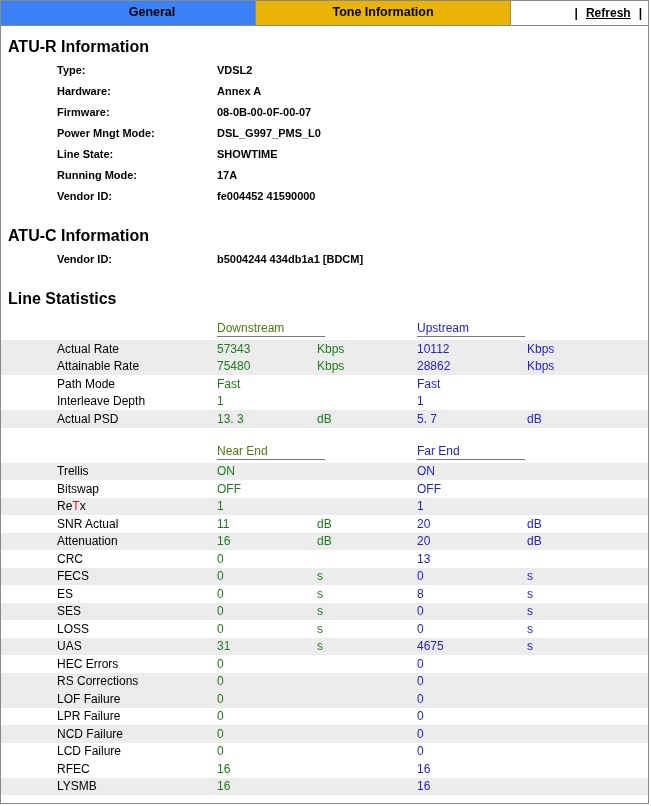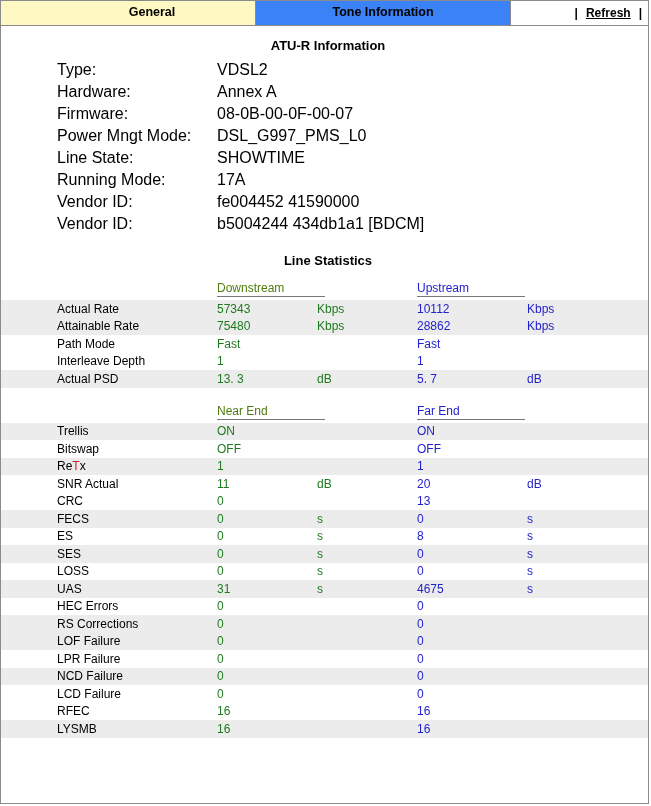--- a/index.html
+++ b/index.html
@@ -35,25 +35,25 @@
     width: 255px;
     text-align: center;
     font-size: 12.5px;
     font-weight: bold;
     line-height: 23px;
     border-right: 1px solid #8a8a8a;
     box-sizing: border-box;
     color: #000;
   }
   .tab.inactive {
-    background: #fef9c3;
+    background: #3b82f6;
     padding-left: 48px;
   }
   .tab.active {
-    background: #3b82f6;
+    background: #eab308;
   }
   .tab-spacer {
     flex: 1;
     background: #ffffff;
     display: flex;
     align-items: center;
     justify-content: flex-end;
     padding-right: 6px;
     font-size: 12px;
   }
@@ -72,28 +72,28 @@
     margin-left: 8px;
     color: #000;
     font-weight: bold;
   }
   
   .content {
     padding: 8px 0 0 0;
   }
   .section-title {
     font-weight: bold;
-    font-size: 13px;
+    font-size: 16px;
     margin: 4px 0 6px 7px;
-    text-align: center;
   }
   table.info {
     border-collapse: collapse;
     margin-left: 56px;
-    font-size: 16px;
+    font-size: 11px;
+    font-weight: bold;
   }
   table.info td {
     padding: 2px 0;
     height: 17px;
     vertical-align: top;
   }
   td.lbl {
     width: 160px;
     color: #000;
   }
@@ -197,20 +197,21 @@
         <td class="lbl">Running Mode:</td>
         <td class="val">17A</td>
       </tr>
       <tr>
         <td class="lbl">Vendor ID:</td>
         <td class="val">fe004452 41590000</td>
       </tr>
     </tbody>
       </table>
 
+    <div class="section-title" style="margin-top:18px;">ATU-C Information</div>
     <table class="info">
       <tbody>
           <tr>
         <td class="lbl">Vendor ID:</td>
         <td class="val">b5004244 434db1a1 [BDCM]</td>
       </tr>
     </tbody>
       </table>
 
     <div class="section-title" style="margin-top:18px;">Line Statistics</div>
@@ -298,20 +299,27 @@
         <td class="u-val">1</td>
         <td class="u-unit"></td>
       </tr>
       <tr>
         <td class="name">SNR Actual</td>
         <td class="d-val">11</td>
         <td class="d-unit">dB</td>
         <td class="u-val">20</td>
         <td class="u-unit">dB</td>
       </tr>
+      <tr class="shaded">
+        <td class="name">Attenuation</td>
+        <td class="d-val">16</td>
+        <td class="d-unit">dB</td>
+        <td class="u-val">20</td>
+        <td class="u-unit">dB</td>
+      </tr>
       <tr>
         <td class="name">CRC</td>
         <td class="d-val">0</td>
         <td class="d-unit"></td>
         <td class="u-val">13</td>
         <td class="u-unit"></td>
       </tr>
       <tr class="shaded">
         <td class="name">FECS</td>
         <td class="d-val">0</td>

